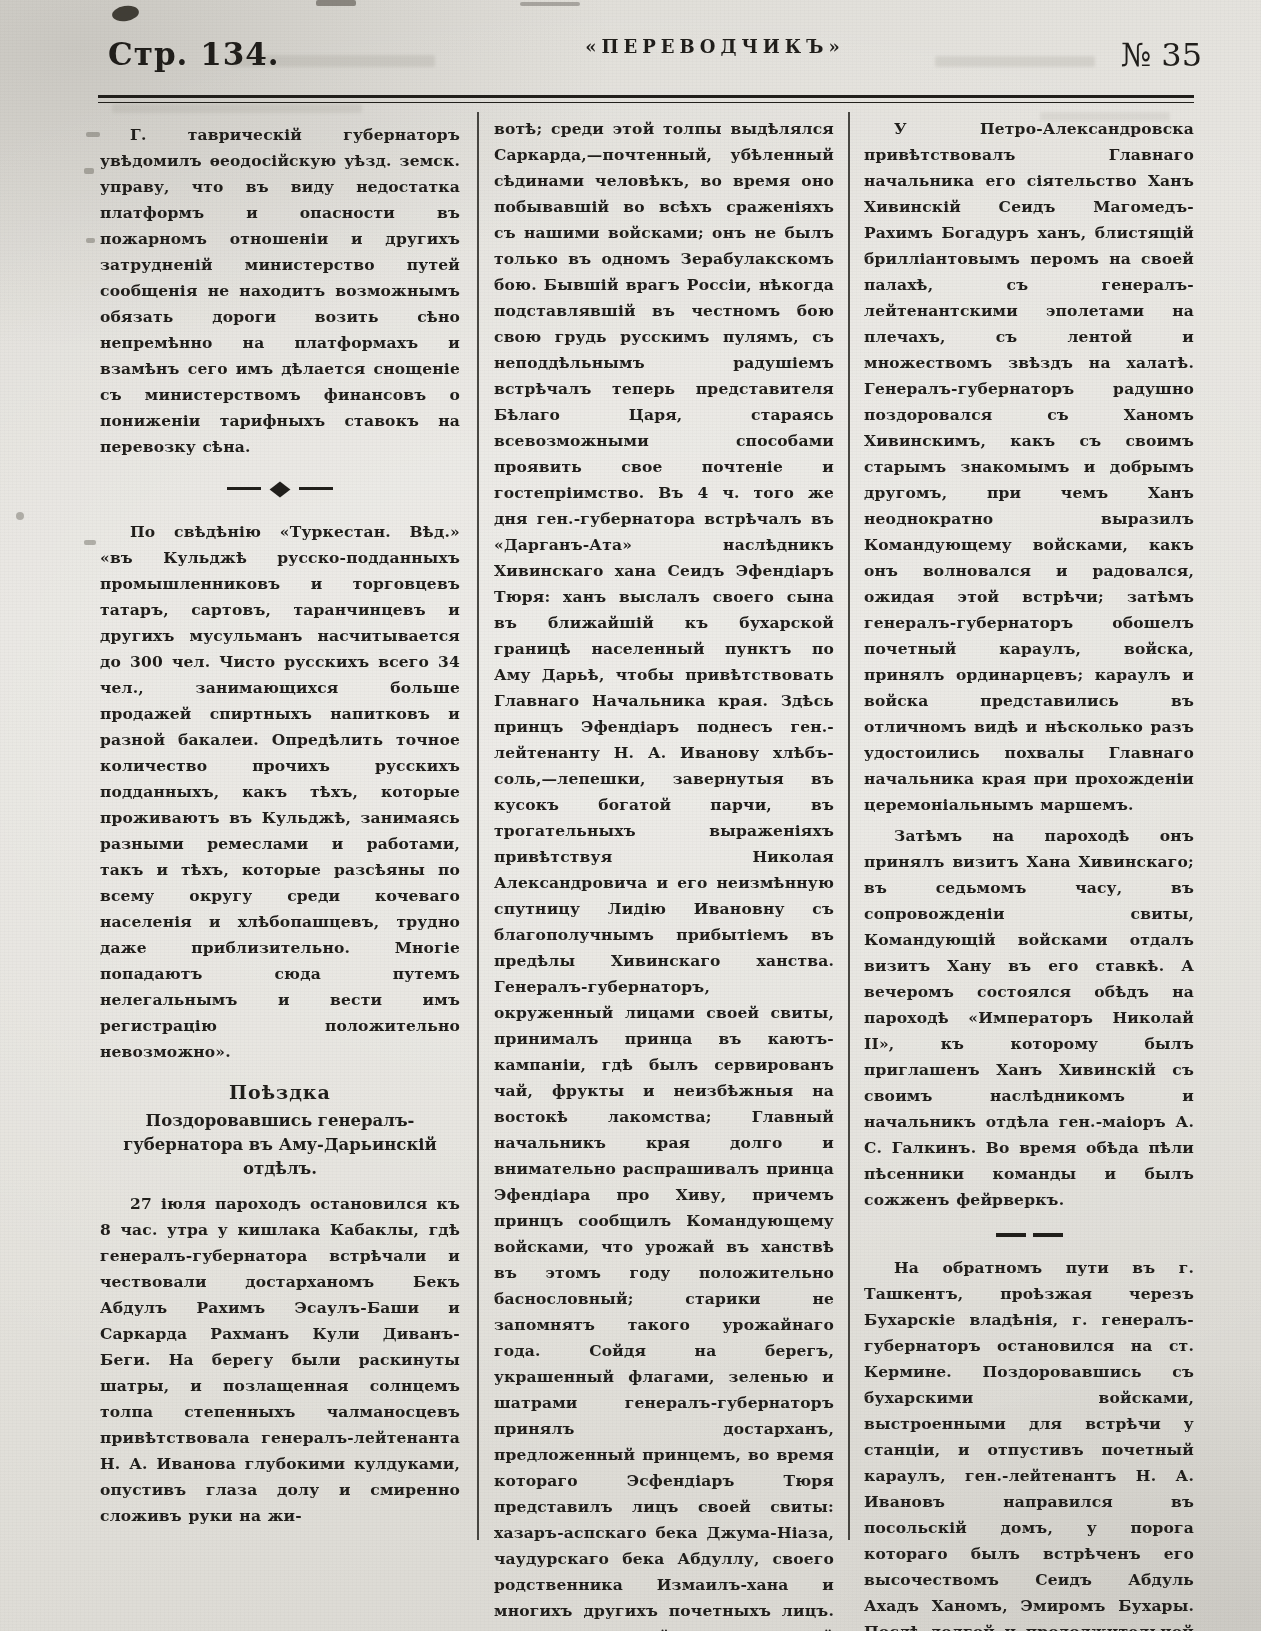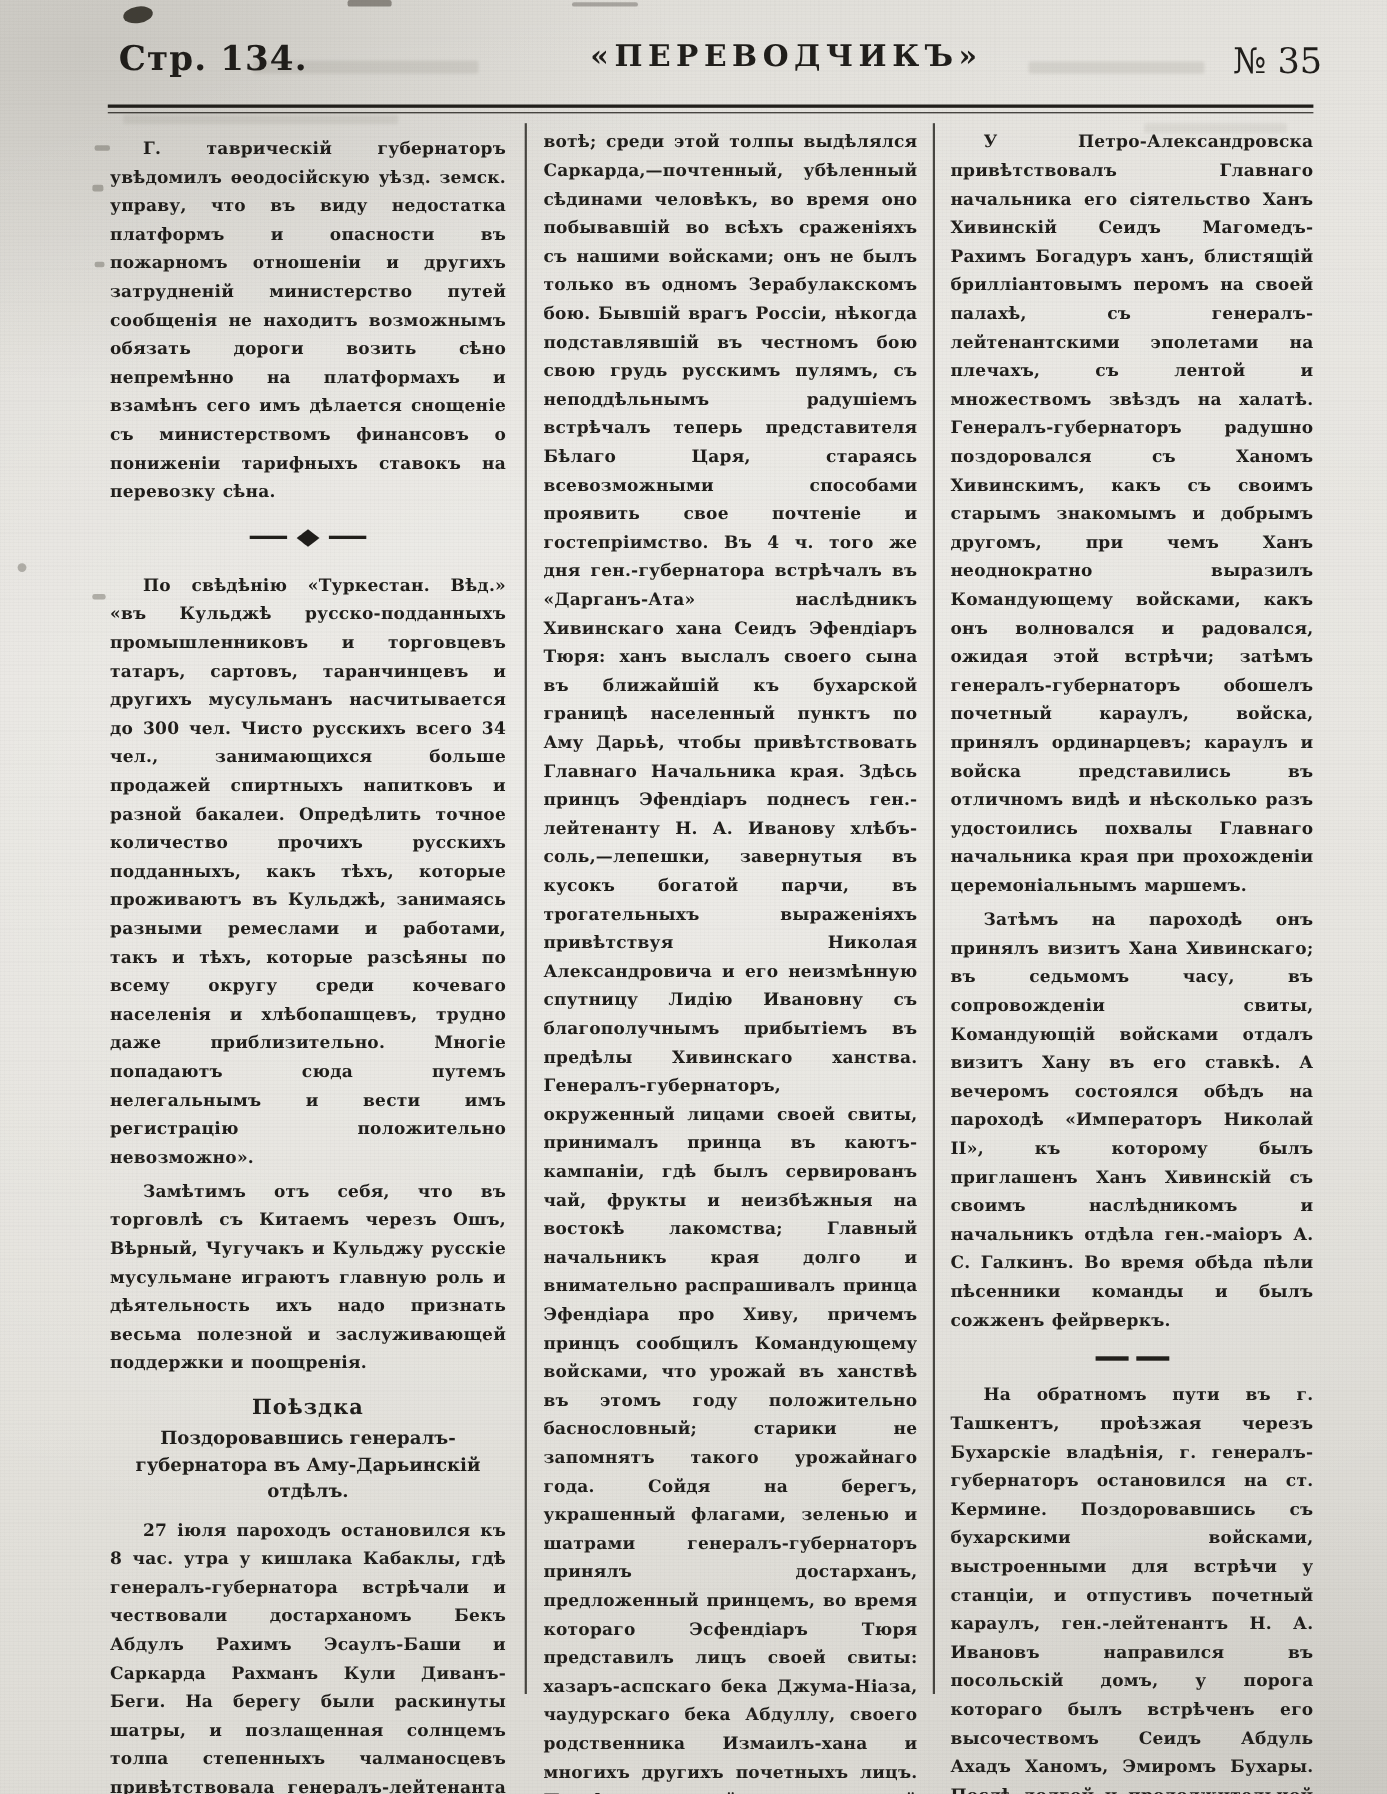--- a/index.html
+++ b/index.html
@@ -18,21 +18,21 @@
   }
   .page::before{
     content:"";position:absolute;inset:0;pointer-events:none;
     background-image:
       repeating-linear-gradient(0deg, rgba(0,0,0,0.015) 0 1px, transparent 1px 3px),
       repeating-linear-gradient(90deg, rgba(0,0,0,0.013) 0 1px, transparent 1px 4px);
   }
   
   .masthead{position:absolute;top:36px;left:108px;width:1094px;display:flex;align-items:flex-start;}
   .page-num{font-size:31px;font-weight:700;letter-spacing:1px;width:260px;}
-  .mast-title{flex:1;text-align:center;font-size:27px;font-weight:700;letter-spacing:5px;padding-left:60px;}
+  .mast-title{flex:1;text-align:center;font-size:18px;font-weight:700;letter-spacing:5px;padding-left:60px;}
   .issue-num{width:200px;text-align:right;font-size:32px;font-weight:400;}
   .head-rule{position:absolute;top:95px;left:98px;width:1096px;height:4px;
     border-top:3.5px solid #211f1b;border-bottom:1.5px solid #211f1b;}
   
   .colrule{position:absolute;top:112px;width:1.8px;height:1428px;background:#2c2a26;opacity:.85;}
   .colrule-1{left:477px;}
   .colrule-2{left:848px;}
   
   .col{position:absolute;top:118px;}
   .col1{left:100px;width:360px;}
@@ -96,21 +96,20 @@
   <div class="colrule colrule-2"></div>
 
   <section class="col col1">
     <p class="para indent">Г. таврическій губернаторъ увѣдомилъ ѳеодосійскую уѣзд. земск. управу, что въ виду недостатка платформъ и опасности въ пожарномъ отношеніи и другихъ затрудненій министерство путей сообщенія не находитъ возможнымъ обязать дороги возить сѣно непремѣнно на платформахъ и взамѣнъ сего имъ дѣлается снощеніе съ министерствомъ финансовъ о пониженіи тарифныхъ ставокъ на перевозку сѣна.</p>
     <div class="orn-divider">
       <span class="orn-dash"></span>
       <span class="orn-diamond">◆</span>
       <span class="orn-dash"></span>
     </div>
     <p class="para indent">По свѣдѣнію «Туркестан. Вѣд.» «въ Кульджѣ русско-подданныхъ промышленниковъ и торговцевъ татаръ, сартовъ, таранчинцевъ и другихъ мусульманъ насчитывается до 300 чел. Чисто русскихъ всего 34 чел., занимающихся больше продажей спиртныхъ напитковъ и разной бакалеи. Опредѣлить точное количество прочихъ русскихъ подданныхъ, какъ тѣхъ, которые проживаютъ въ Кульджѣ, занимаясь разными ремеслами и работами, такъ и тѣхъ, которые разсѣяны по всему округу среди кочеваго населенія и хлѣбопашцевъ, трудно даже приблизительно. Многіе попадаютъ сюда путемъ нелегальнымъ и вести имъ регистрацію положительно невозможно».</p>
-    <p class="para indent">Замѣтимъ отъ себя, что въ торговлѣ съ Китаемъ черезъ Ошъ, Вѣрный, Чугучакъ и Кульджу русскіе мусульмане играютъ главную роль и дѣятельность ихъ надо признать весьма полезной и заслуживающей поддержки и поощренія.</p>
     <h2 class="art-title">Поѣздка</h2>
     <h3 class="art-subtitle">Поздоровавшись генералъ-губернатора въ Аму-Дарьинскій отдѣлъ.</h3>
     <p class="para indent">27 іюля пароходъ остановился къ 8 час. утра у кишлака Кабаклы, гдѣ генералъ-губернатора встрѣчали и чествовали достарханомъ Бекъ Абдулъ Рахимъ Эсаулъ-Баши и Саркарда Рахманъ Кули Диванъ-Беги. На берегу были раскинуты шатры, и позлащенная солнцемъ толпа степенныхъ чалманосцевъ привѣтствовала генералъ-лейтенанта Н. А. Иванова глубокими кулдуками, опустивъ глаза долу и смиренно сложивъ руки на жи-</p>
   </section>
 
   <section class="col col2">
     <p class="para">вотѣ; среди этой толпы выдѣлялся Саркарда,—почтенный, убѣленный сѣдинами человѣкъ, во время оно побывавшій во всѣхъ сраженіяхъ съ нашими войсками; онъ не былъ только въ одномъ Зерабулакскомъ бою. Бывшій врагъ Россіи, нѣкогда подставлявшій въ честномъ бою свою грудь русскимъ пулямъ, съ неподдѣльнымъ радушіемъ встрѣчалъ теперь представителя Бѣлаго Царя, стараясь всевозможными способами проявить свое почтеніе и гостепріимство. Въ 4 ч. того же дня ген.-губернатора встрѣчалъ въ «Дарганъ-Ата» наслѣдникъ Хивинскаго хана Сеидъ Эфендіаръ Тюря: ханъ выслалъ своего сына въ ближайшій къ бухарской границѣ населенный пунктъ по Аму Дарьѣ, чтобы привѣтствовать Главнаго Начальника края. Здѣсь принцъ Эфендіаръ поднесъ ген.-лейтенанту Н. А. Иванову хлѣбъ-соль,—лепешки, завернутыя въ кусокъ богатой парчи, въ трогательныхъ выраженіяхъ привѣтствуя Николая Александровича и его неизмѣнную спутницу Лидію Ивановну съ благополучнымъ прибытіемъ въ предѣлы Хивинскаго ханства. Генералъ-губернаторъ, окруженный лицами своей свиты, принималъ принца въ каютъ-кампаніи, гдѣ былъ сервированъ чай, фрукты и неизбѣжныя на востокѣ лакомства; Главный начальникъ края долго и внимательно распрашивалъ принца Эфендіара про Хиву, причемъ принцъ сообщилъ Командующему войсками, что урожай въ ханствѣ въ этомъ году положительно баснословный; старики не запомнятъ такого урожайнаго года. Сойдя на берегъ, украшенный флагами, зеленью и шатрами генералъ-губернаторъ принялъ достарханъ, предложенный принцемъ, во время котораго Эсфендіаръ Тюря представилъ лицъ своей свиты: хазаръ-аспскаго бека Джума-Ніаза, чаудурскаго бека Абдуллу, своего родственника Измаилъ-хана и многихъ другихъ почетныхъ лицъ. Послѣ дружеской и оживленной бесѣды принцъ со всей свитой перешелъ по приглашенію генералъ-губернатора на пароходъ, который отправился въ шестомъ часу дальше.</p>
 
   </section>
 

